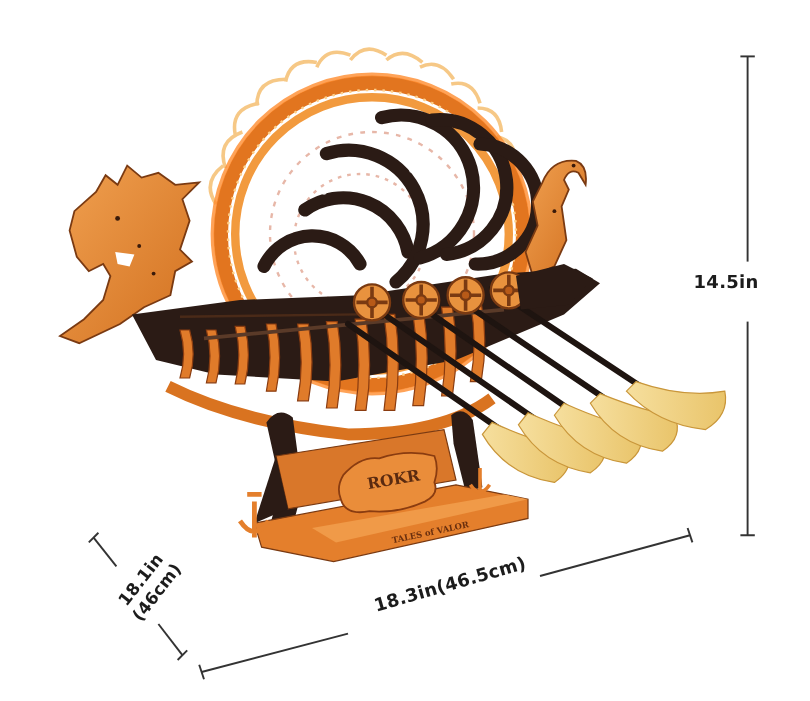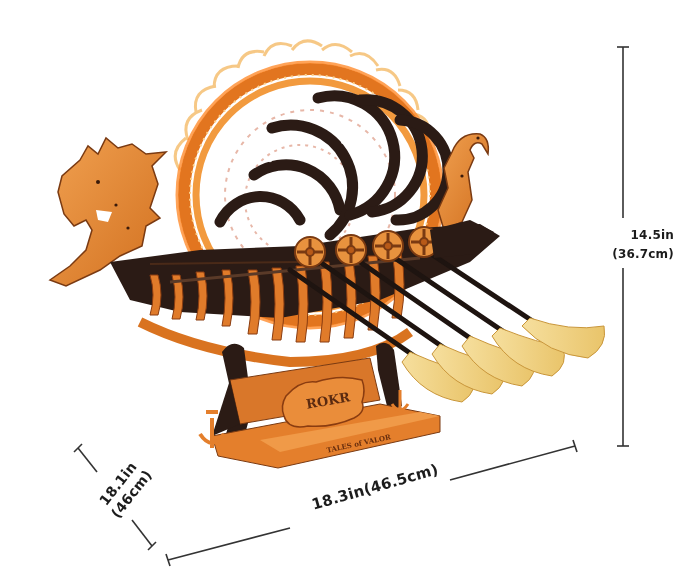--- a/index.html
+++ b/index.html
@@ -1,20 +1,20 @@
 <!DOCTYPE html>
 <html><head>
   <meta charset="utf-8">
   <style>
     html, body { margin: 0; padding: 0; background: #ffffff; }
     body { width: 675px; height: 584px; position: relative; overflow: hidden;
            font-family: "DejaVu Sans", sans-serif; }
     .stage { position: absolute; left: 0; top: 0; width: 675px; height: 584px; }
     .dim-text { position: absolute; color: #1c1c1c; font-weight: bold; letter-spacing: 0.2px; }
-    .dim-height { left: 578px; top: 226px; width: 96px; text-align: right; font-size: 12px; line-height: 19px; }
+    .dim-height { left: 578px; top: 226px; width: 96px; text-align: left; font-size: 15px; line-height: 19px; }
     .dim-depth { left: 70px; top: 472px; width: 110px; text-align: center; font-size: 14px; line-height: 17px;
                  transform: rotate(-52deg); transform-origin: 50% 50%; }
     .dim-width { left: 300px; top: 478px; width: 150px; text-align: center; font-size: 15px; line-height: 18px;
                  transform: rotate(-16deg); transform-origin: 50% 50%; }
     .plate-text { position: absolute; font-family: "DejaVu Serif", serif; font-weight: bold; color: #5a2a10; }
   </style>
 </head>
 <body>
 
 <div class="stage">
@@ -198,20 +198,19 @@
         <line x1="168" y1="560" x2="290" y2="528"></line>
         <line x1="450" y1="480" x2="575" y2="446"></line>
         <line x1="166" y1="554" x2="170" y2="566"></line>
         <line x1="573" y1="440" x2="577" y2="452"></line>
       </g>
     </g>
   </svg>
 
   <div class="dim-text dim-height">
     <div>14.5in</div>
-    <div>(36.7cm)</div>
   </div>
   <div class="dim-text dim-depth">
     <div>18.1in</div>
     <div>(46cm)</div>
   </div>
   <div class="dim-text dim-width">18.3in(46.5cm)</div>
 </div>
 
 </body></html>

